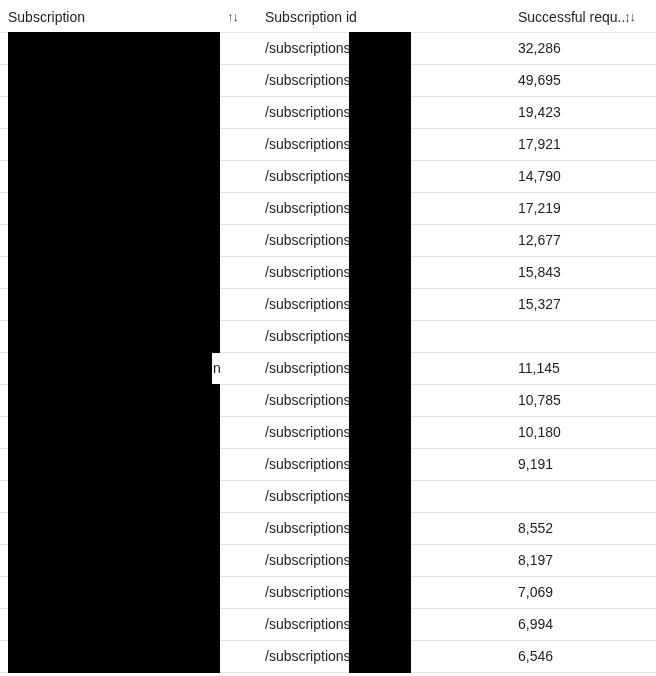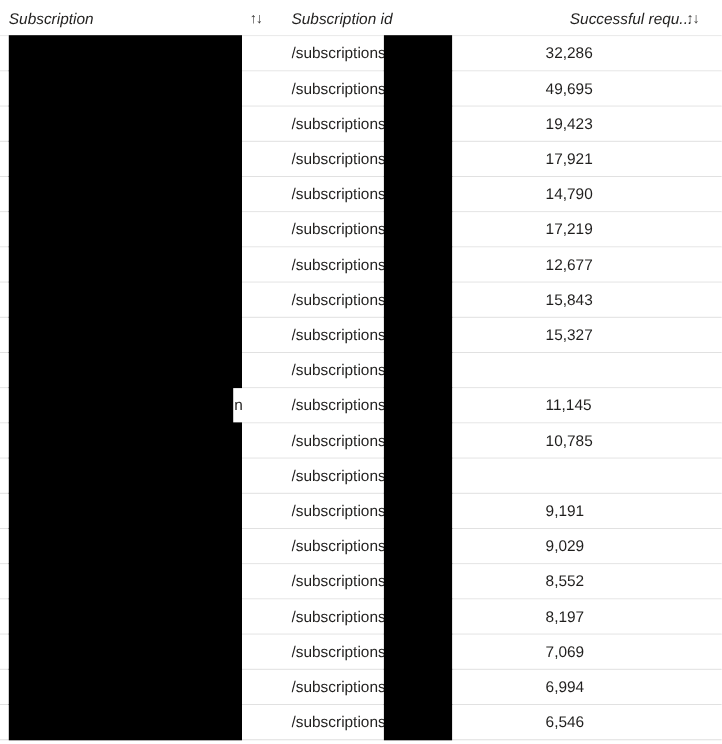--- a/index.html
+++ b/index.html
@@ -40,21 +40,20 @@
     font-size: 14px;
     color: #201f1e;
     white-space: nowrap;
     overflow: hidden;
     cursor: pointer;
     user-select: none;
   }
   .th-label {
     display: inline-block;
     vertical-align: middle;
-    font-style: italic;
   }
   .th-c1 { left: 8px;   width: 215px; }
   .th-c2 { left: 265px; width: 240px; }
   .th-c3 { left: 518px; width: 138px; }
 
   .sort-icon {
     position: absolute;
     top: 0;
     height: 33px;
     line-height: 33px;
@@ -87,21 +86,21 @@
     top: 0;
     height: 31px;
     line-height: 31px;
     font-size: 14px;
     color: #201f1e;
     white-space: nowrap;
     overflow: hidden;
   }
   .cell-sub    { left: 8px;   width: 215px; }
   .cell-subid  { left: 265px; width: 240px; }
-  .cell-count  { left: 496px; width: 138px; }
+  .cell-count  { left: 518px; width: 138px; }
 
   
   .redact {
     position: absolute;
     background: #000000;
     pointer-events: none;
   }
   .redact-a {
     left: 8px;
     top: -1px;
@@ -232,34 +231,34 @@
       <div class="row">
         <div class="cell cell-sub"></div>
         <div class="cell cell-subid">/subscriptions,</div>
         <div class="cell cell-count">10,785</div>
         <div class="redact redact-a"></div>
         <div class="redact redact-b"></div>
       </div>
       <div class="row">
         <div class="cell cell-sub"></div>
         <div class="cell cell-subid">/subscriptions,</div>
+        <div class="cell cell-count">10,180</div>
         <div class="redact redact-a"></div>
         <div class="redact redact-b"></div>
       </div>
       <div class="row">
         <div class="cell cell-sub"></div>
         <div class="cell cell-subid">/subscriptions,</div>
         <div class="cell cell-count">9,191</div>
         <div class="redact redact-a"></div>
         <div class="redact redact-b"></div>
       </div>
       <div class="row">
         <div class="cell cell-sub"></div>
         <div class="cell cell-subid">/subscriptions,</div>
-        <div class="cell cell-count">9,029</div>
         <div class="redact redact-a"></div>
         <div class="redact redact-b"></div>
       </div>
       <div class="row">
         <div class="cell cell-sub"></div>
         <div class="cell cell-subid">/subscriptions,</div>
         <div class="cell cell-count">8,552</div>
         <div class="redact redact-a"></div>
         <div class="redact redact-b"></div>
       </div>

